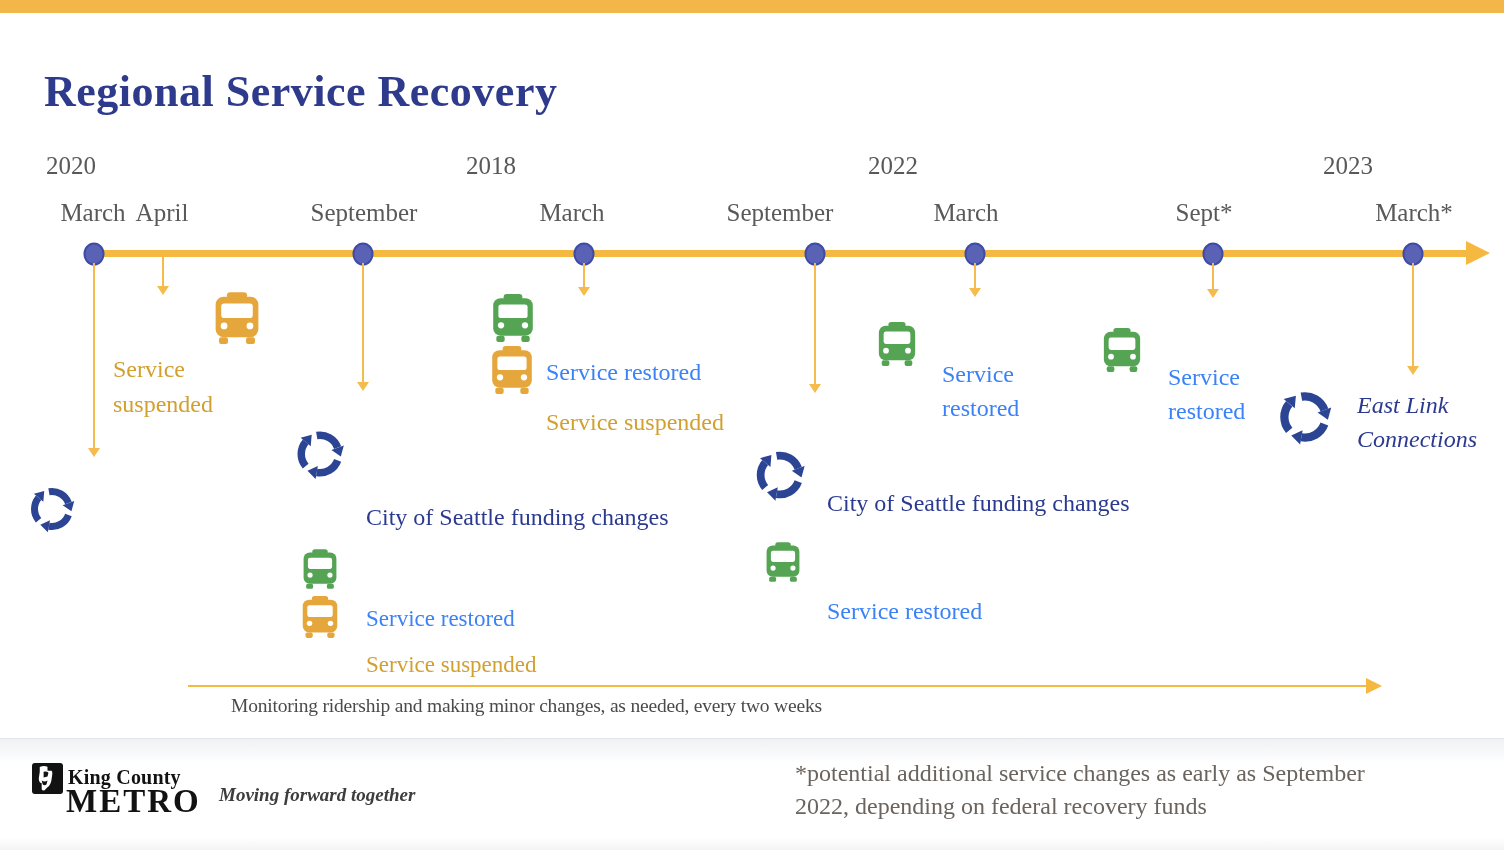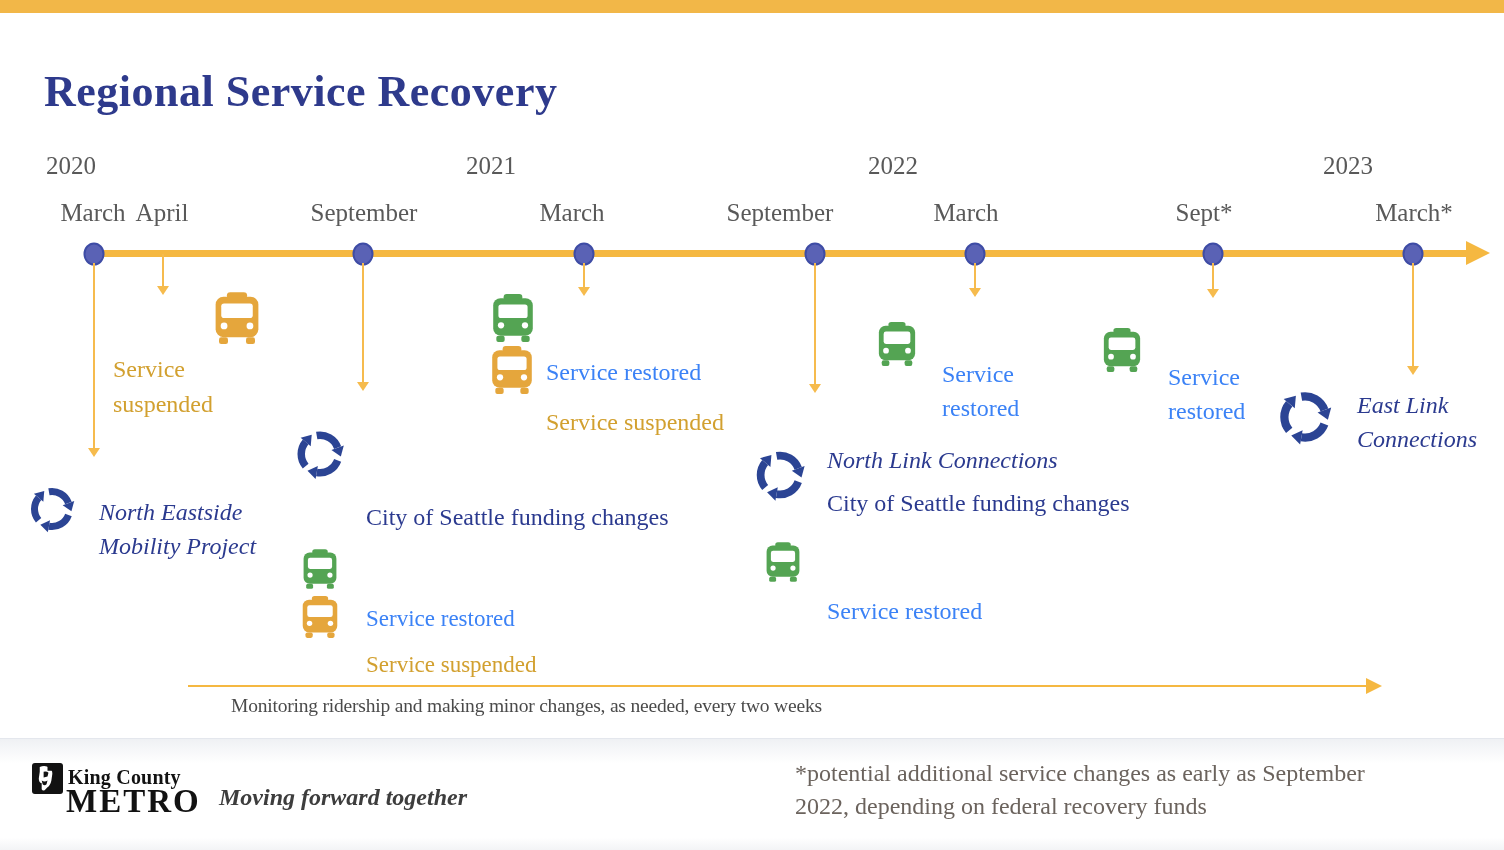--- a/index.html
+++ b/index.html
@@ -27,35 +27,35 @@
   .funding{font-size:24px;color:#2B3A8F;}
   .mon-line{left:188px;top:685px;width:1182px;height:2px;background:#F5B841;}
   .mon-head{left:1366px;top:678px;width:0;height:0;border-left:16px solid #F5B841;
     border-top:8px solid transparent;border-bottom:8px solid transparent;}
   .mon-label{left:231px;top:695px;font-size:19.5px;color:#4a4a4a;letter-spacing:-.2px;}
   .footer{left:0;top:738px;width:1504px;height:112px;
     background:linear-gradient(180deg,#eff1f4 0%,#ffffff 22%,#ffffff 88%,#f2f3f5 100%);
     border-top:1px solid #e4e7ed;}
   .kc-name{left:68px;top:766px;font-size:20px;font-weight:700;color:#121212;letter-spacing:.2px;}
   .kc-metro{left:66px;top:783px;font-size:33px;font-weight:700;color:#121212;letter-spacing:2px;}
-  .tagline{left:219px;top:784px;font-size:24px;font-style:italic;font-weight:700;color:#3d3d3d;}
+  .tagline{left:219px;top:784px;font-size:19px;font-style:italic;font-weight:700;color:#3d3d3d;}
   .footnote{left:795px;top:757px;width:600px;font-size:24px;line-height:33px;color:#6b635d;}
   svg{display:block;}
 </style>
 </head>
 <body>
 
 <div id="slide">
 
   <div class="abs topbar"></div>
 
   <div class="abs title">Regional Service Recovery</div>
 
   <div class="abs yearlab" style="left:46px;">2020</div>
-  <div class="abs yearlab" style="left:466px;">2021</div>
+  <div class="abs yearlab" style="left:466px;">2018</div>
   <div class="abs yearlab" style="left:868px;">2022</div>
   <div class="abs yearlab" style="left:1323px;">2023</div>
 
   <div class="abs monthlab" style="left:93px;">March</div>
   <div class="abs monthlab" style="left:162px;">April</div>
   <div class="abs monthlab" style="left:364px;">September</div>
   <div class="abs monthlab" style="left:572px;">March</div>
   <div class="abs monthlab" style="left:780px;">September</div>
   <div class="abs monthlab" style="left:966px;">March</div>
   <div class="abs monthlab" style="left:1204px;">Sept*</div>
@@ -109,21 +109,20 @@
         <path d="M28.5 12.3 A20 20 0 0 1 50.8 25.2" transform="rotate(120 32 32)"></path>
         <path d="M28.5 12.3 A20 20 0 0 1 50.8 25.2" transform="rotate(240 32 32)"></path>
       </g>
       <g fill="currentColor">
         <polygon points="54.2,34.6 44.2,27.6 57.4,22.8"></polygon>
         <polygon points="54.2,34.6 44.2,27.6 57.4,22.8" transform="rotate(120 32 32)"></polygon>
         <polygon points="54.2,34.6 44.2,27.6 57.4,22.8" transform="rotate(240 32 32)"></polygon>
       </g>
     </svg>
   </div>
-  <div class="abs project" style="left:99px;top:495px;width:200px;">North Eastside Mobility Project</div>
 
   <div class="abs" style="left:290px;top:424px;color:#2B4494;">
     <svg width="60" height="60" viewBox="0 0 64 64">
       <g fill="none" stroke="currentColor" stroke-width="8">
         <path d="M28.5 12.3 A20 20 0 0 1 50.8 25.2"></path>
         <path d="M28.5 12.3 A20 20 0 0 1 50.8 25.2" transform="rotate(120 32 32)"></path>
         <path d="M28.5 12.3 A20 20 0 0 1 50.8 25.2" transform="rotate(240 32 32)"></path>
       </g>
       <g fill="currentColor">
         <polygon points="54.2,34.6 44.2,27.6 57.4,22.8"></polygon>
@@ -190,21 +189,20 @@
         <path d="M28.5 12.3 A20 20 0 0 1 50.8 25.2" transform="rotate(120 32 32)"></path>
         <path d="M28.5 12.3 A20 20 0 0 1 50.8 25.2" transform="rotate(240 32 32)"></path>
       </g>
       <g fill="currentColor">
         <polygon points="54.2,34.6 44.2,27.6 57.4,22.8"></polygon>
         <polygon points="54.2,34.6 44.2,27.6 57.4,22.8" transform="rotate(120 32 32)"></polygon>
         <polygon points="54.2,34.6 44.2,27.6 57.4,22.8" transform="rotate(240 32 32)"></polygon>
       </g>
     </svg>
   </div>
-  <div class="abs project" style="left:827px;top:443px;width:320px;">North Link Connections</div>
   <div class="abs funding" style="left:827px;top:490px;white-space:nowrap;">City of Seattle funding changes</div>
   <div class="abs" style="left:764px;top:541px;color:#54A453;">
     <svg width="38" height="42" viewBox="0 0 44 48">
       <rect x="13" y="1" width="18" height="6" rx="3" fill="currentColor"></rect>
       <rect x="3" y="5" width="38" height="36" rx="7" fill="currentColor"></rect>
       <rect x="8" y="11" width="28" height="13" rx="2.5" fill="#fff"></rect>
       <circle cx="10.5" cy="31" r="3" fill="#fff"></circle>
         <circle cx="33.5" cy="31" r="3" fill="#fff"></circle>
       <rect x="6" y="41" width="8" height="6" rx="2" fill="currentColor"></rect>
       <rect x="30" y="41" width="8" height="6" rx="2" fill="currentColor"></rect>

